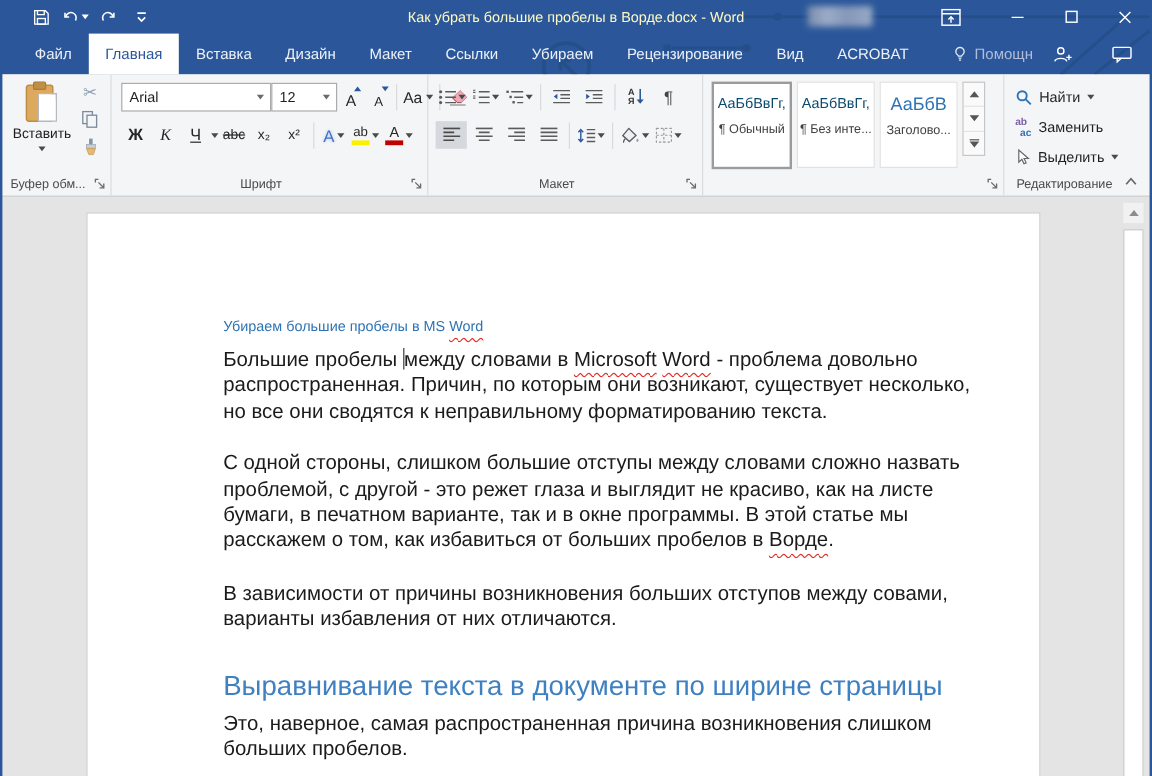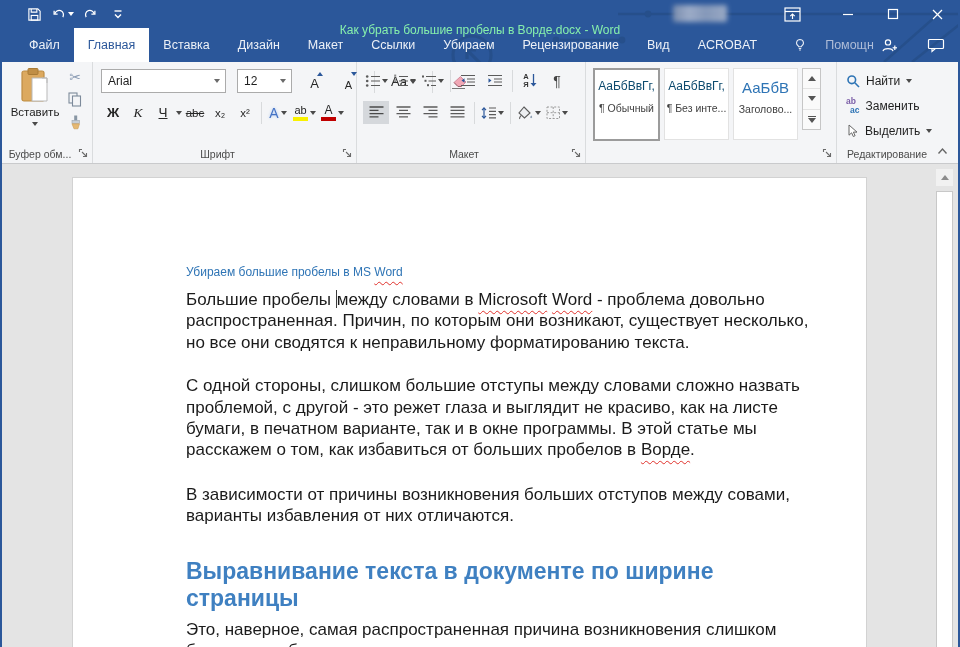--- a/index.html
+++ b/index.html
@@ -6,50 +6,50 @@
   #app{position:relative;width:960px;height:647px;background:#E4E4E4;font-family:"Liberation Sans",sans-serif;overflow:hidden}
   
   .sideL,.sideR{position:absolute;top:0;bottom:0;width:2px;background:#2B579A;z-index:9}
   .sideL{left:0}.sideR{right:0}
   
   .header{position:relative;height:62px;background:#2B579A}
   .circuit{position:absolute;top:0;left:0;pointer-events:none}
   .titlebar{position:relative;height:28px;z-index:2}
   .qat{position:absolute;left:20px;top:2px;display:flex;align-items:center}
   .qbtn{width:28px;height:24px;display:flex;align-items:center;justify-content:center}
-  .wtitle{position:absolute;left:0;right:0;top:16px;height:28px;line-height:28px;text-align:center;color:#86efac;font-size:12px}
+  .wtitle{position:absolute;left:0;right:0;top:0;height:28px;line-height:28px;text-align:center;color:#fef9c3;font-size:12px}
   .redacted{position:absolute;left:673px;top:5px;width:54px;height:17px;border-radius:2px;
     background:linear-gradient(90deg,#7E90AF,#A3B1CB 30%,#8A9CBB 60%,#9FAEC8);filter:blur(2.5px);opacity:.95}
   .wincontrols{position:absolute;right:0;top:0;height:28px;display:flex;align-items:stretch}
   .winbtn{width:45px;display:flex;align-items:center;justify-content:center}
   .rdo{position:absolute;right:148px;top:0;height:28px;width:40px;display:flex;align-items:center;justify-content:center}
   
   .tabrow{position:relative;height:34px;display:flex;align-items:stretch;padding-left:15px;z-index:2}
   .tab{display:flex;align-items:center;padding:0 14px;font-size:12.5px;color:#EDF1F7;white-space:nowrap}
   .tab.active{background:#FFFFFF;color:#2B579A}
-  .assistant{display:flex;align-items:center;gap:18px;margin-left:22px;color:#AFBDD8;font-size:12.5px}
+  .assistant{display:flex;align-items:center;gap:5px;margin-left:22px;color:#AFBDD8;font-size:12.5px}
   .tr-spacer{flex:1}
   .tr-ic{display:flex;align-items:center;justify-content:center;width:34px}
   
   .ribbon{position:relative;height:101px;background:#F4F5F7;border-bottom:1px solid #C9CACC;display:flex;padding-left:2px;z-index:1}
   .rg{position:relative;height:100%;border-right:1px solid #DADCDE}
   .rg-label{position:absolute;bottom:3px;left:2px;right:16px;text-align:center;font-size:10.5px;color:#4B4B4B;white-space:nowrap;overflow:hidden}
   .launcher{position:absolute;right:3px;bottom:4px;width:12px;height:12px;display:flex;align-items:center;justify-content:center}
   .dd{width:0;height:0;border-left:3.5px solid transparent;border-right:3.5px solid transparent;border-top:4px solid #4A4A4A;display:inline-block}
   .vsep{width:1px;height:22px;background:#D8DADC;margin:0 3px;flex:none}
   
   .g-clip{width:90px}
   .paste{position:absolute;left:8px;top:5px;width:50px;height:78px;display:flex;flex-direction:column;align-items:center}
   .paste-label{font-size:11.5px;color:#1E1E1E;margin-top:3px}
   .paste .dd{margin-top:4px}
   .clipcol{position:absolute;left:62px;top:8px;display:flex;flex-direction:column;gap:8px;align-items:center;width:22px}
   .scissors{font-size:14px;color:#8B9CB4;line-height:1}
   
   .g-font{width:263px}
-  .frow1{position:absolute;left:8px;top:7px;display:flex;align-items:flex-end;gap:11px}
+  .frow1{position:absolute;left:8px;top:7px;display:flex;align-items:center;gap:0}
   .frow2{position:absolute;left:8px;top:39px;display:flex;align-items:center;gap:1px}
   .combo{height:22px;border:1px solid #ABABAB;background:#fff;font-size:12px;color:#1F1F1F;display:flex;align-items:center;padding:0 5px 0 6px}
   .combo .dd{margin-left:auto;border-top-color:#6A6A6A}
   .cb-name{width:112px}.cb-size{width:42px}
   .sbtn{position:relative;width:23px;height:22px;display:flex;align-items:end;justify-content:center;font-size:13px;color:#262626;padding-bottom:2px}
   .tri-b-up{position:absolute;top:3px;right:3px;width:0;height:0;border-left:3px solid transparent;border-right:3px solid transparent;border-bottom:4px solid #2B579A}
   .tri-b-dn{position:absolute;top:3px;right:3px;width:0;height:0;border-left:3px solid transparent;border-right:3px solid transparent;border-top:4px solid #2B579A}
   .fbtn{min-width:20px;height:23px;display:flex;align-items:center;justify-content:center;font-size:13.5px;color:#262626;padding:0 2px}
   .fb-bold{font-weight:700}
   .fb-italic{font-style:italic;font-family:"Liberation Serif",serif}
@@ -87,21 +87,21 @@
   .erow{display:flex;align-items:center;gap:6px;height:25px;padding-left:9px;font-size:12px;color:#1F1F1F;white-space:nowrap}
   .erows{position:absolute;top:6px;left:0;right:0}
   .repl{display:flex;flex-direction:column;line-height:1;font-size:8.5px;font-weight:700}
   .repl .ab{color:#7B5EA7}.repl .ac{color:#2E74B5;margin-left:4px}
   .collapse{position:absolute;right:10px;bottom:5px;width:16px;height:14px;display:flex;align-items:center;justify-content:center}
   
   .docarea{position:relative;height:484px;overflow:hidden}
   .page{position:absolute;left:73px;top:14px;width:793px;height:720px;background:#fff;box-shadow:0 0 0 1px #D2D2D2}
   .content{position:absolute;left:113px;top:84px;width:624px;color:#1B1B1B;font-size:17px;line-height:21.4px}
   .dh1{font-size:12px;line-height:21px;color:#2E74B5;font-weight:400;margin:0 0 6px}
-  .dh2{font-size:23px;line-height:27px;color:#3F80C1;font-weight:700;margin:0 0 7px}
+  .dh2{font-size:23px;line-height:27px;color:#3F80C1;font-weight:400;margin:0 0 7px}
   .dp{margin:0}
   .mb-a{margin-bottom:22px}.mb-b{margin-bottom:23px}.mb-c{margin-bottom:31px}
   .sp{text-decoration-line:underline;text-decoration-style:wavy;text-decoration-color:#E0312B;text-decoration-thickness:1px;text-underline-offset:4.5px}
   .caret{display:inline-block;width:1px;height:18px;background:#3C3C3C;vertical-align:-3px}
   
   .vscroll{position:absolute;top:5px;right:7px;width:17px;bottom:0}
   .sc-up{height:17px;background:#F1F1F1;display:flex;align-items:center;justify-content:center}
   .tri-up-g{width:0;height:0;border-left:4px solid transparent;border-right:4px solid transparent;border-bottom:5px solid #8C8C8C}
   .sc-thumb{position:absolute;top:22px;left:0;right:0;bottom:0;background:#FFFFFF;border:1px solid #C8C8C8}
   svg{display:block}

